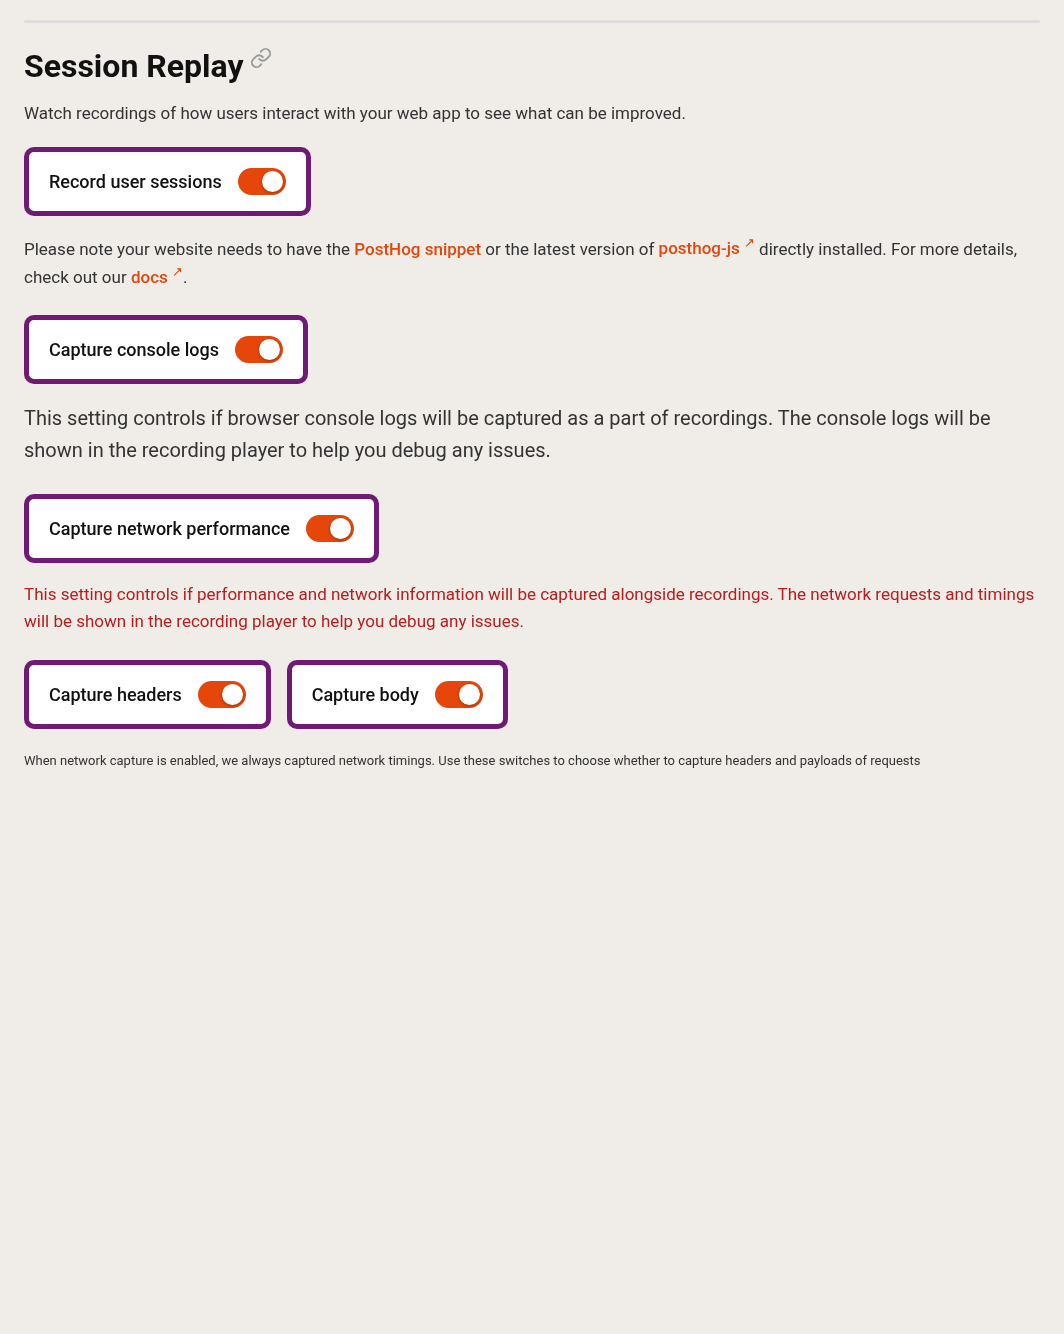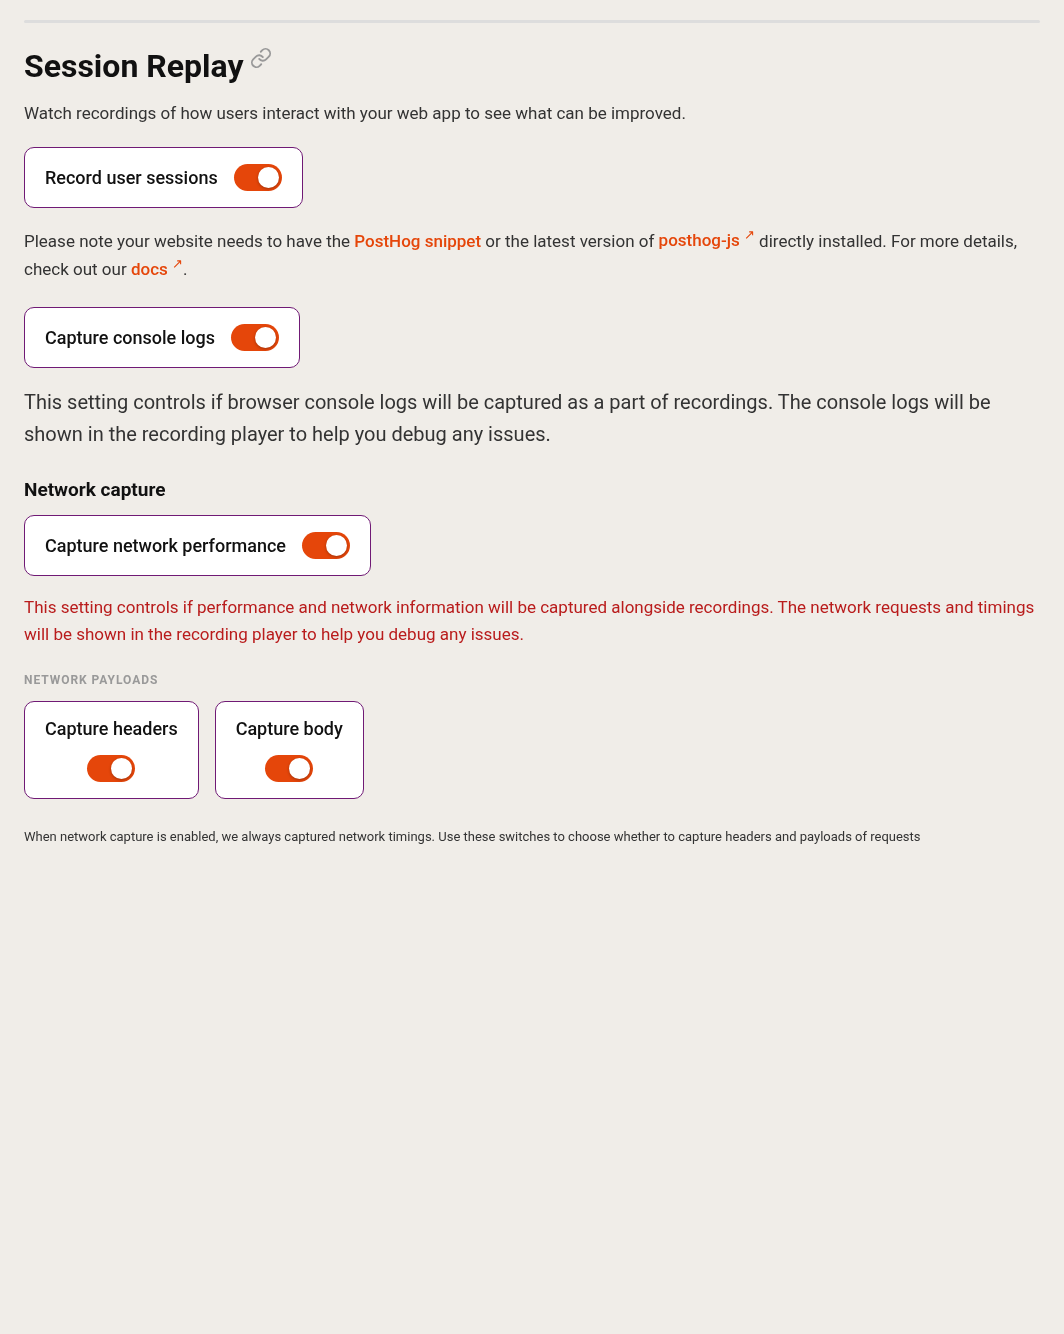--- a/index.html
+++ b/index.html
@@ -47,21 +47,21 @@
       color: #333;
       line-height: 1.5;
       margin-bottom: 20px;
     }
 
     .toggle-card {
       display: inline-flex;
       align-items: center;
       gap: 16px;
       background: #fff;
-      border: 1px solid #701a75;
+      border: 5px solid #701a75;
       border-radius: 10px;
       padding: 16px 20px;
       margin-bottom: 18px;
     }
 
     .toggle-card-label {
       font-size: 18px;
       font-weight: 500;
       color: #111;
       white-space: nowrap;
@@ -159,22 +159,21 @@
     }
 
     .payloads-row {
       display: flex;
       gap: 16px;
       margin-bottom: 20px;
       flex-wrap: wrap;
     }
 
     .payloads-row .toggle-card {
-      margin-bottom: 8px;
-      flex-direction: column;
+      margin-bottom: 2px;
     }
 
     .bottom-description {
       font-size: 13px;
       color: #333;
       line-height: 1.6;
     }
 
     .divider-top {
       height: 3px;
@@ -222,35 +221,33 @@
       <input type="checkbox" checked="" style="">
       <span class="toggle-track">
         <span class="toggle-thumb"></span>
       </span>
     </label>
   </div>
 
   <p class="console-description">This setting controls if browser console logs will be captured as a part of recordings. The console logs will be shown in the recording player to help you debug any issues.</p>
 
   <div class="network-section">
-    <h2 class="section-heading">Network capture</h2>
 
     <div class="toggle-card">
       <span class="toggle-card-label">Capture network performance</span>
       <label class="toggle-switch">
         <input type="checkbox" checked="" style="">
         <span class="toggle-track">
           <span class="toggle-thumb"></span>
         </span>
       </label>
     </div>
 
     <p class="network-performance-description">This setting controls if performance and network information will be captured alongside recordings. The network requests and timings will be shown in the recording player to help you debug any issues.</p>
 
-    <p class="payloads-label">NETWORK PAYLOADS</p>
 
     <div class="payloads-row">
       <div class="toggle-card">
         <span class="toggle-card-label">Capture headers</span>
         <label class="toggle-switch">
           <input type="checkbox" checked="" style="">
           <span class="toggle-track">
             <span class="toggle-thumb"></span>
           </span>
         </label>

